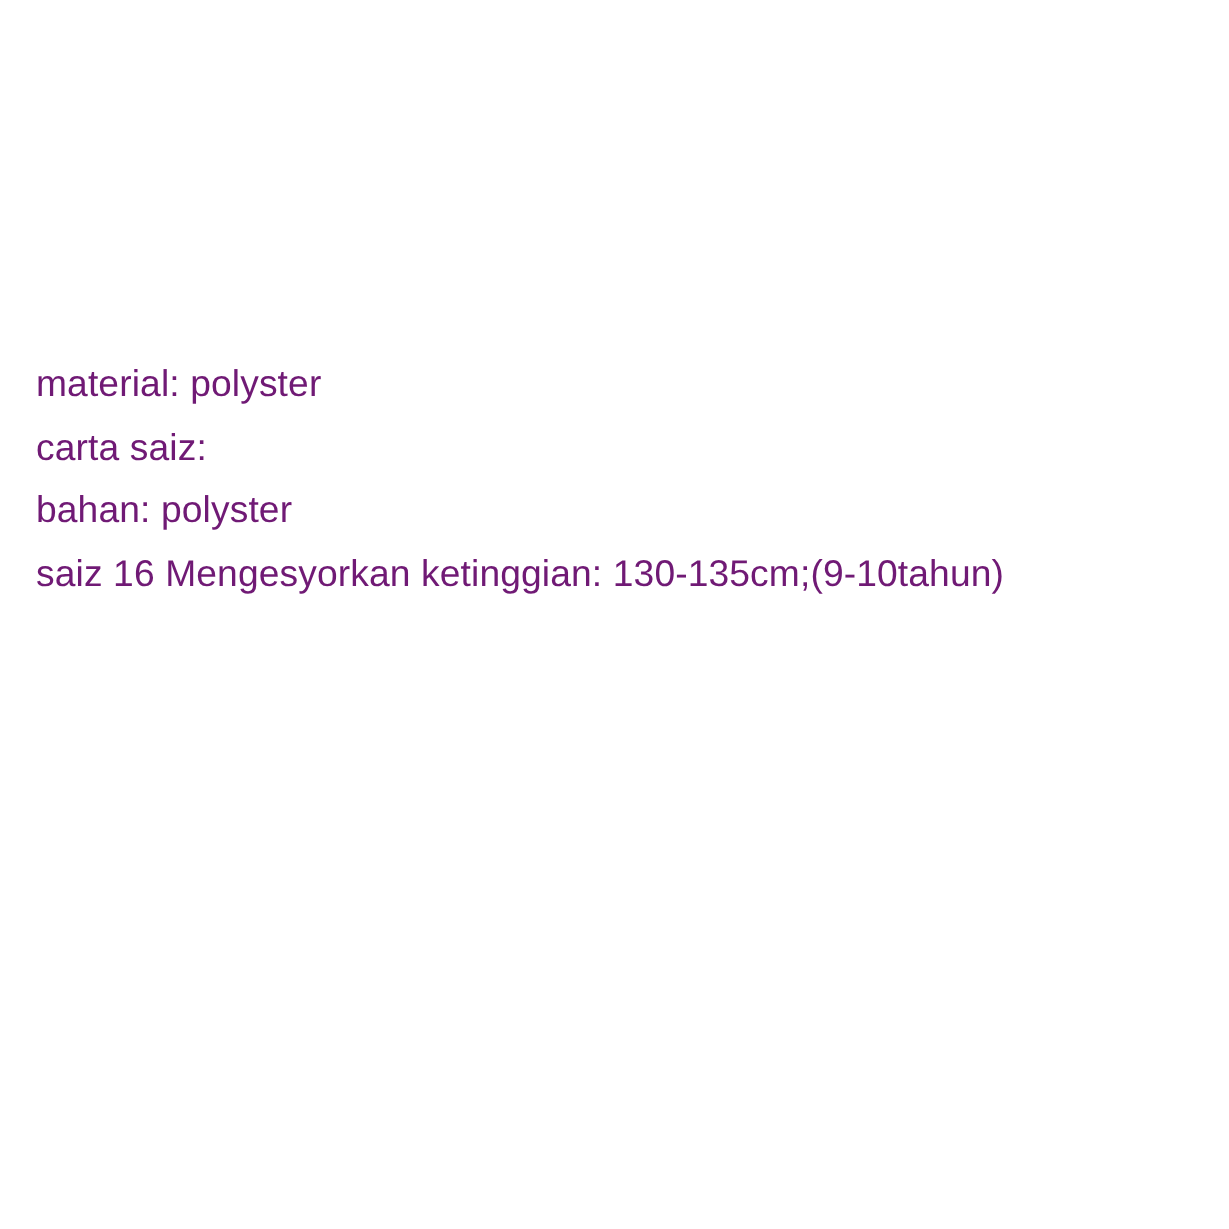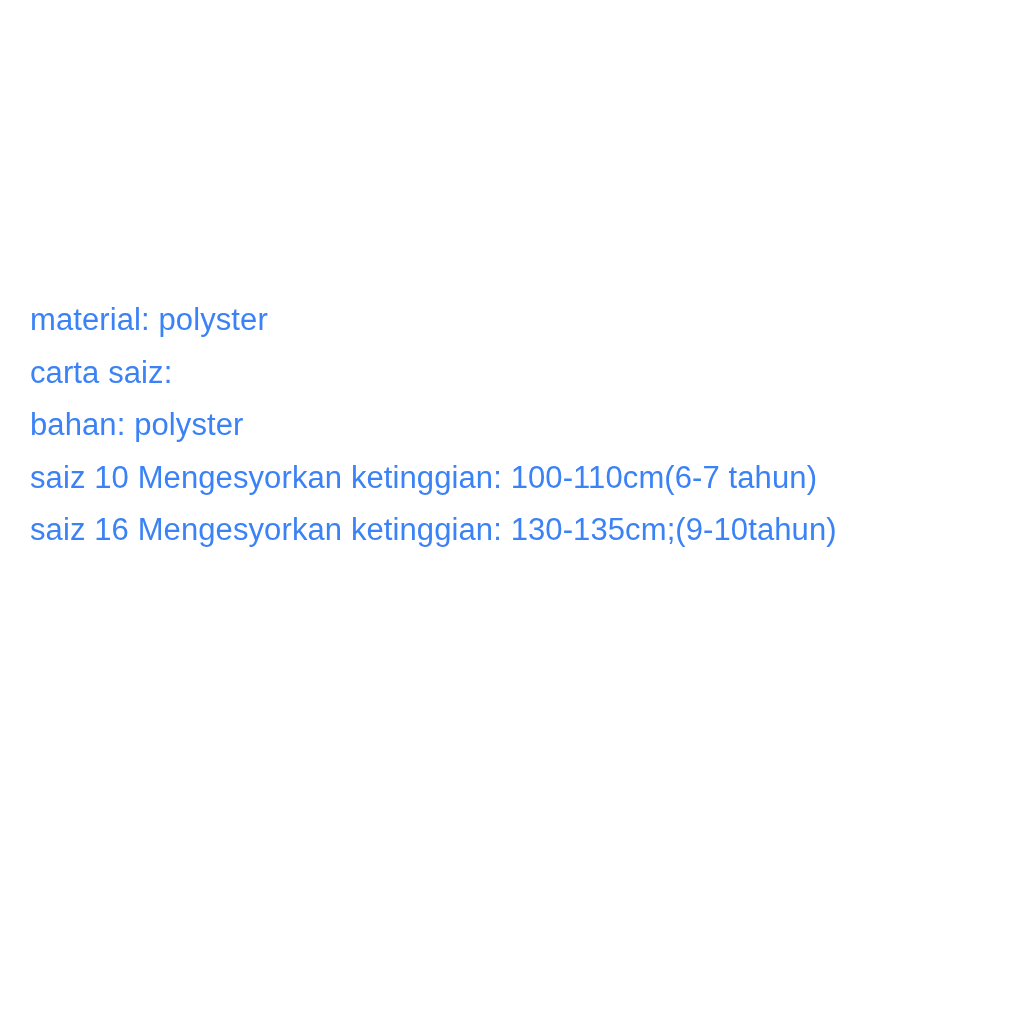--- a/index.html
+++ b/index.html
@@ -12,32 +12,31 @@
     height: 1024px;
     position: relative;
     overflow: hidden;
     font-family: "Liberation Sans", "DejaVu Sans", sans-serif;
   }
   .description-block {
     position: absolute;
     left: 30px;
     top: 294px;
     width: 960px;
-    color: #3b82f6;
+    color: #701a75;
     font-size: 31px;
     line-height: 52.5px;
     letter-spacing: 0.1px;
     font-weight: 400;
   }
   .description-line {
     white-space: pre;
   }
 </style>
 </head>
 <body>
 
 <div class="description-block">
   <div class="description-line">material: polyster</div>
   <div class="description-line">carta saiz:</div>
   <div class="description-line">bahan: polyster</div>
-  <div class="description-line">saiz 10 Mengesyorkan ketinggian: 100-110cm(6-7 tahun)</div>
   <div class="description-line">saiz 16 Mengesyorkan ketinggian: 130-135cm;(9-10tahun)</div>
 </div>
 
 </body></html>

